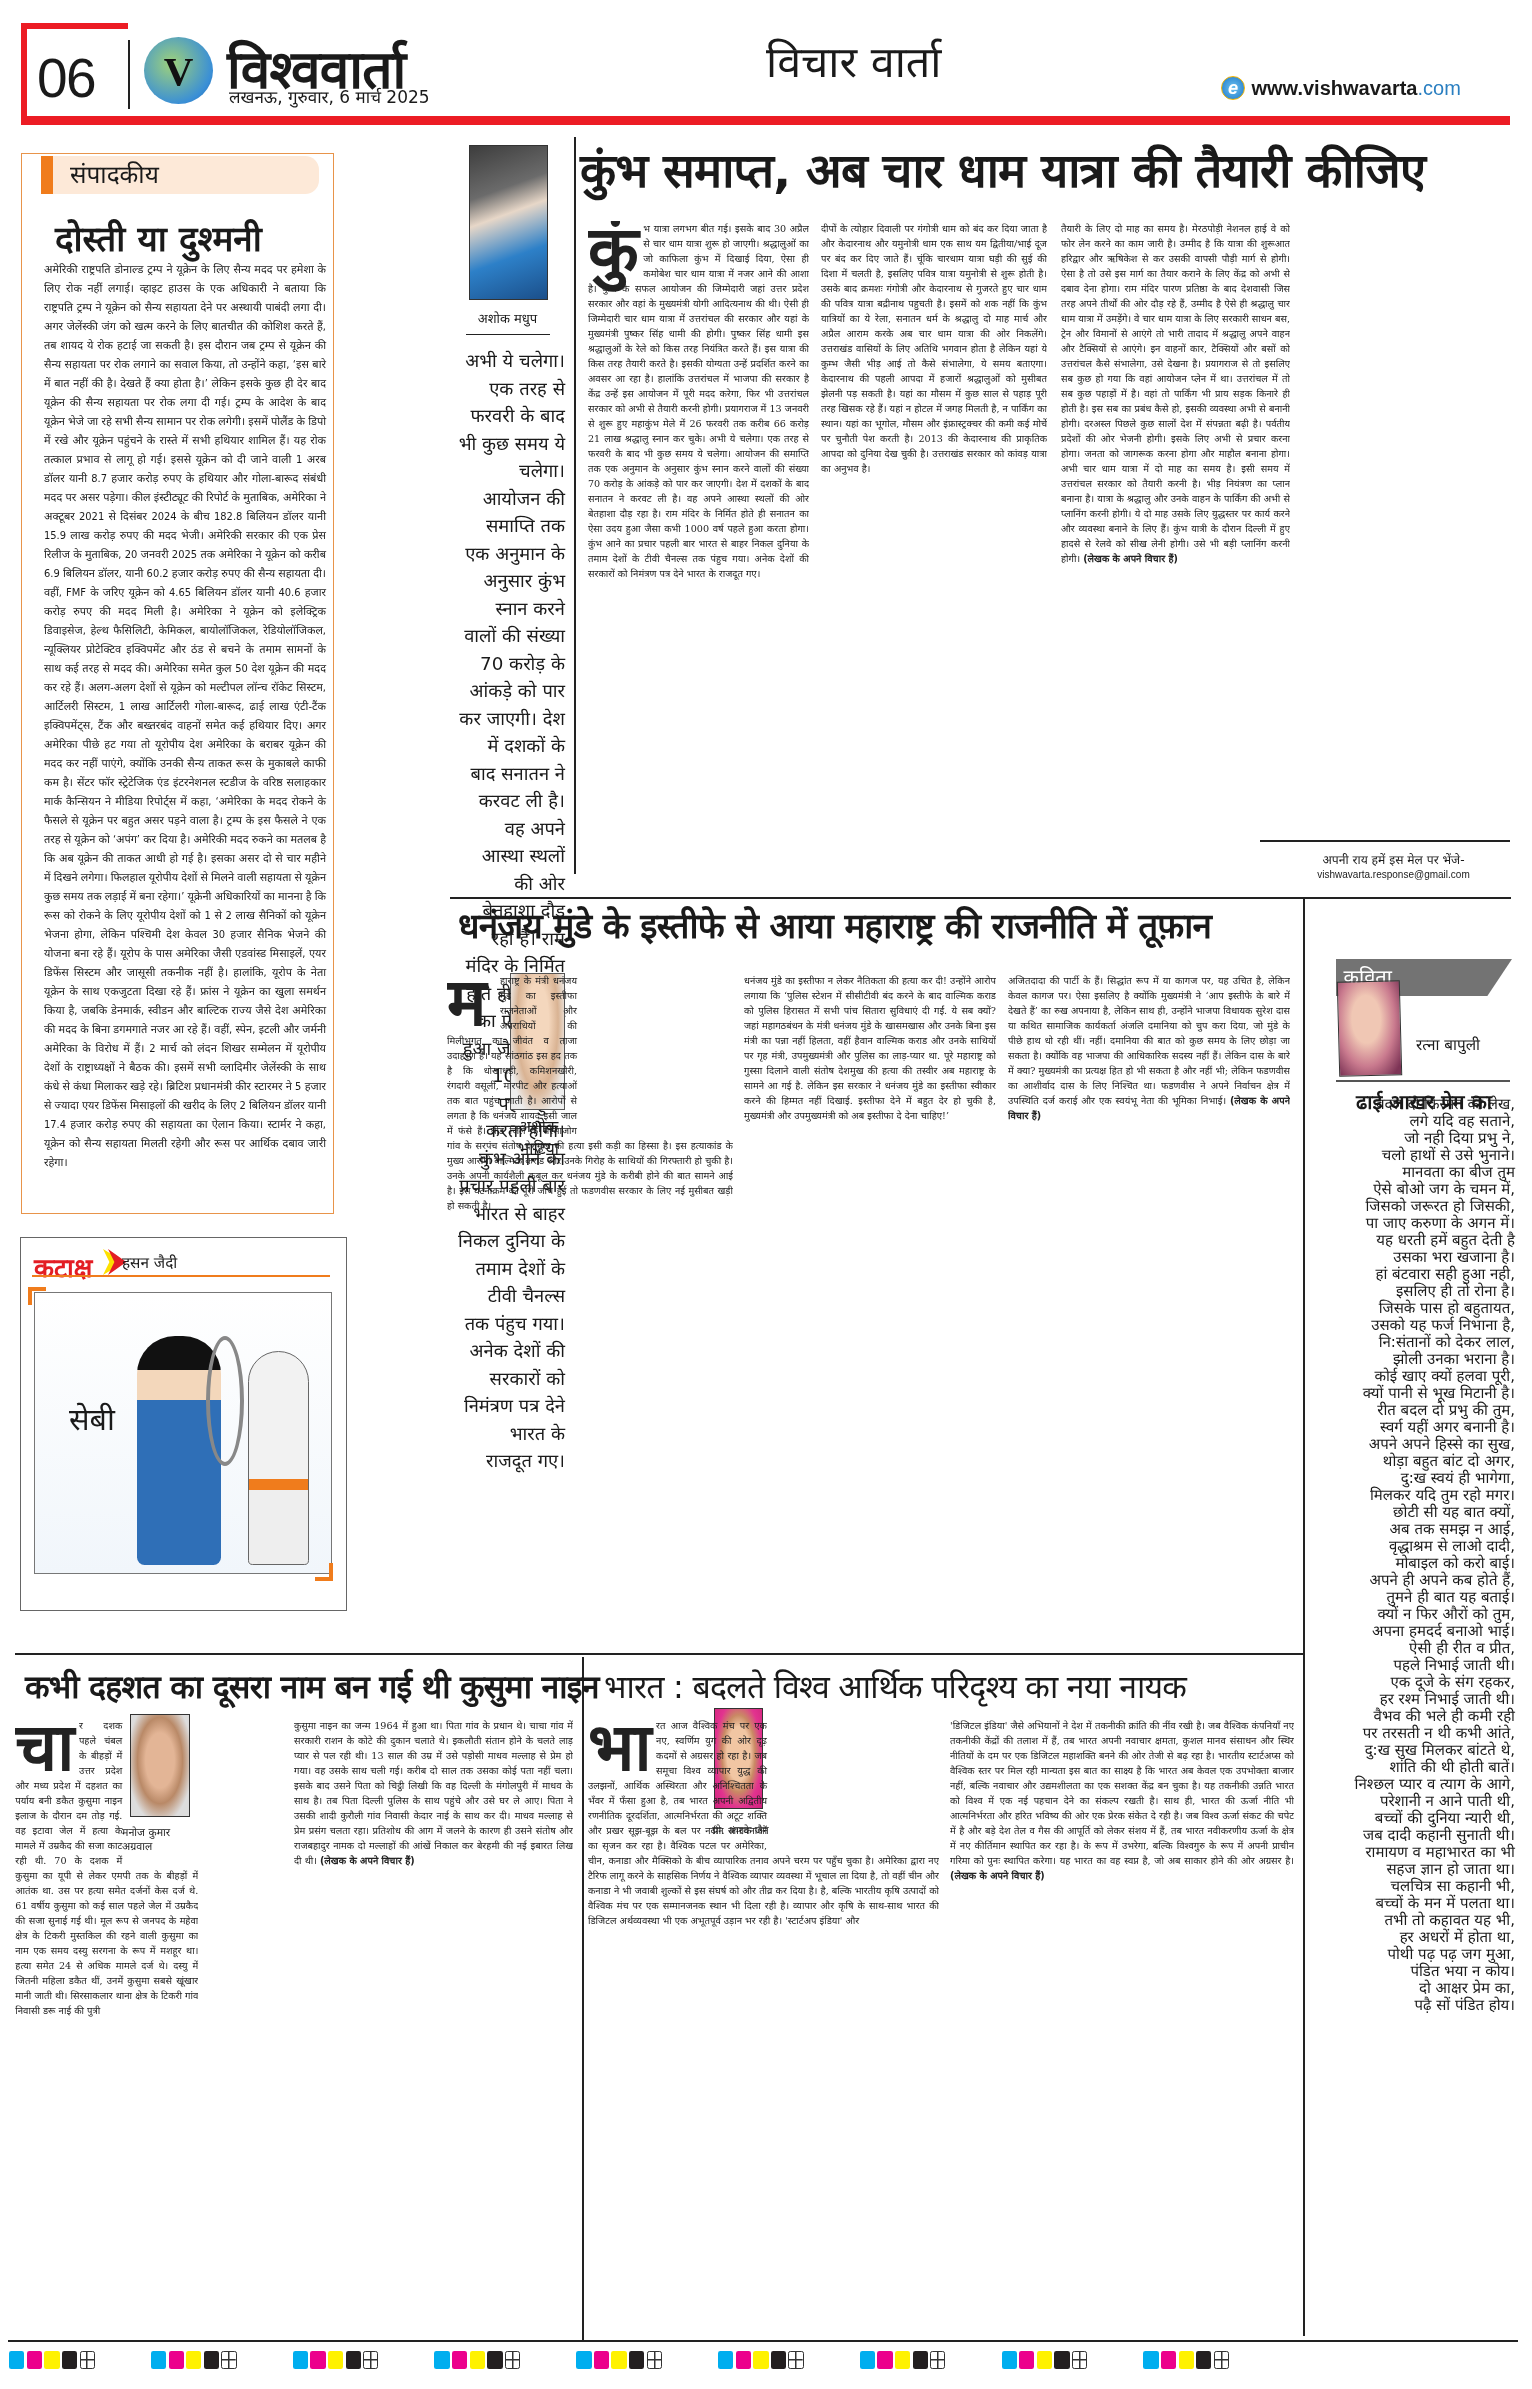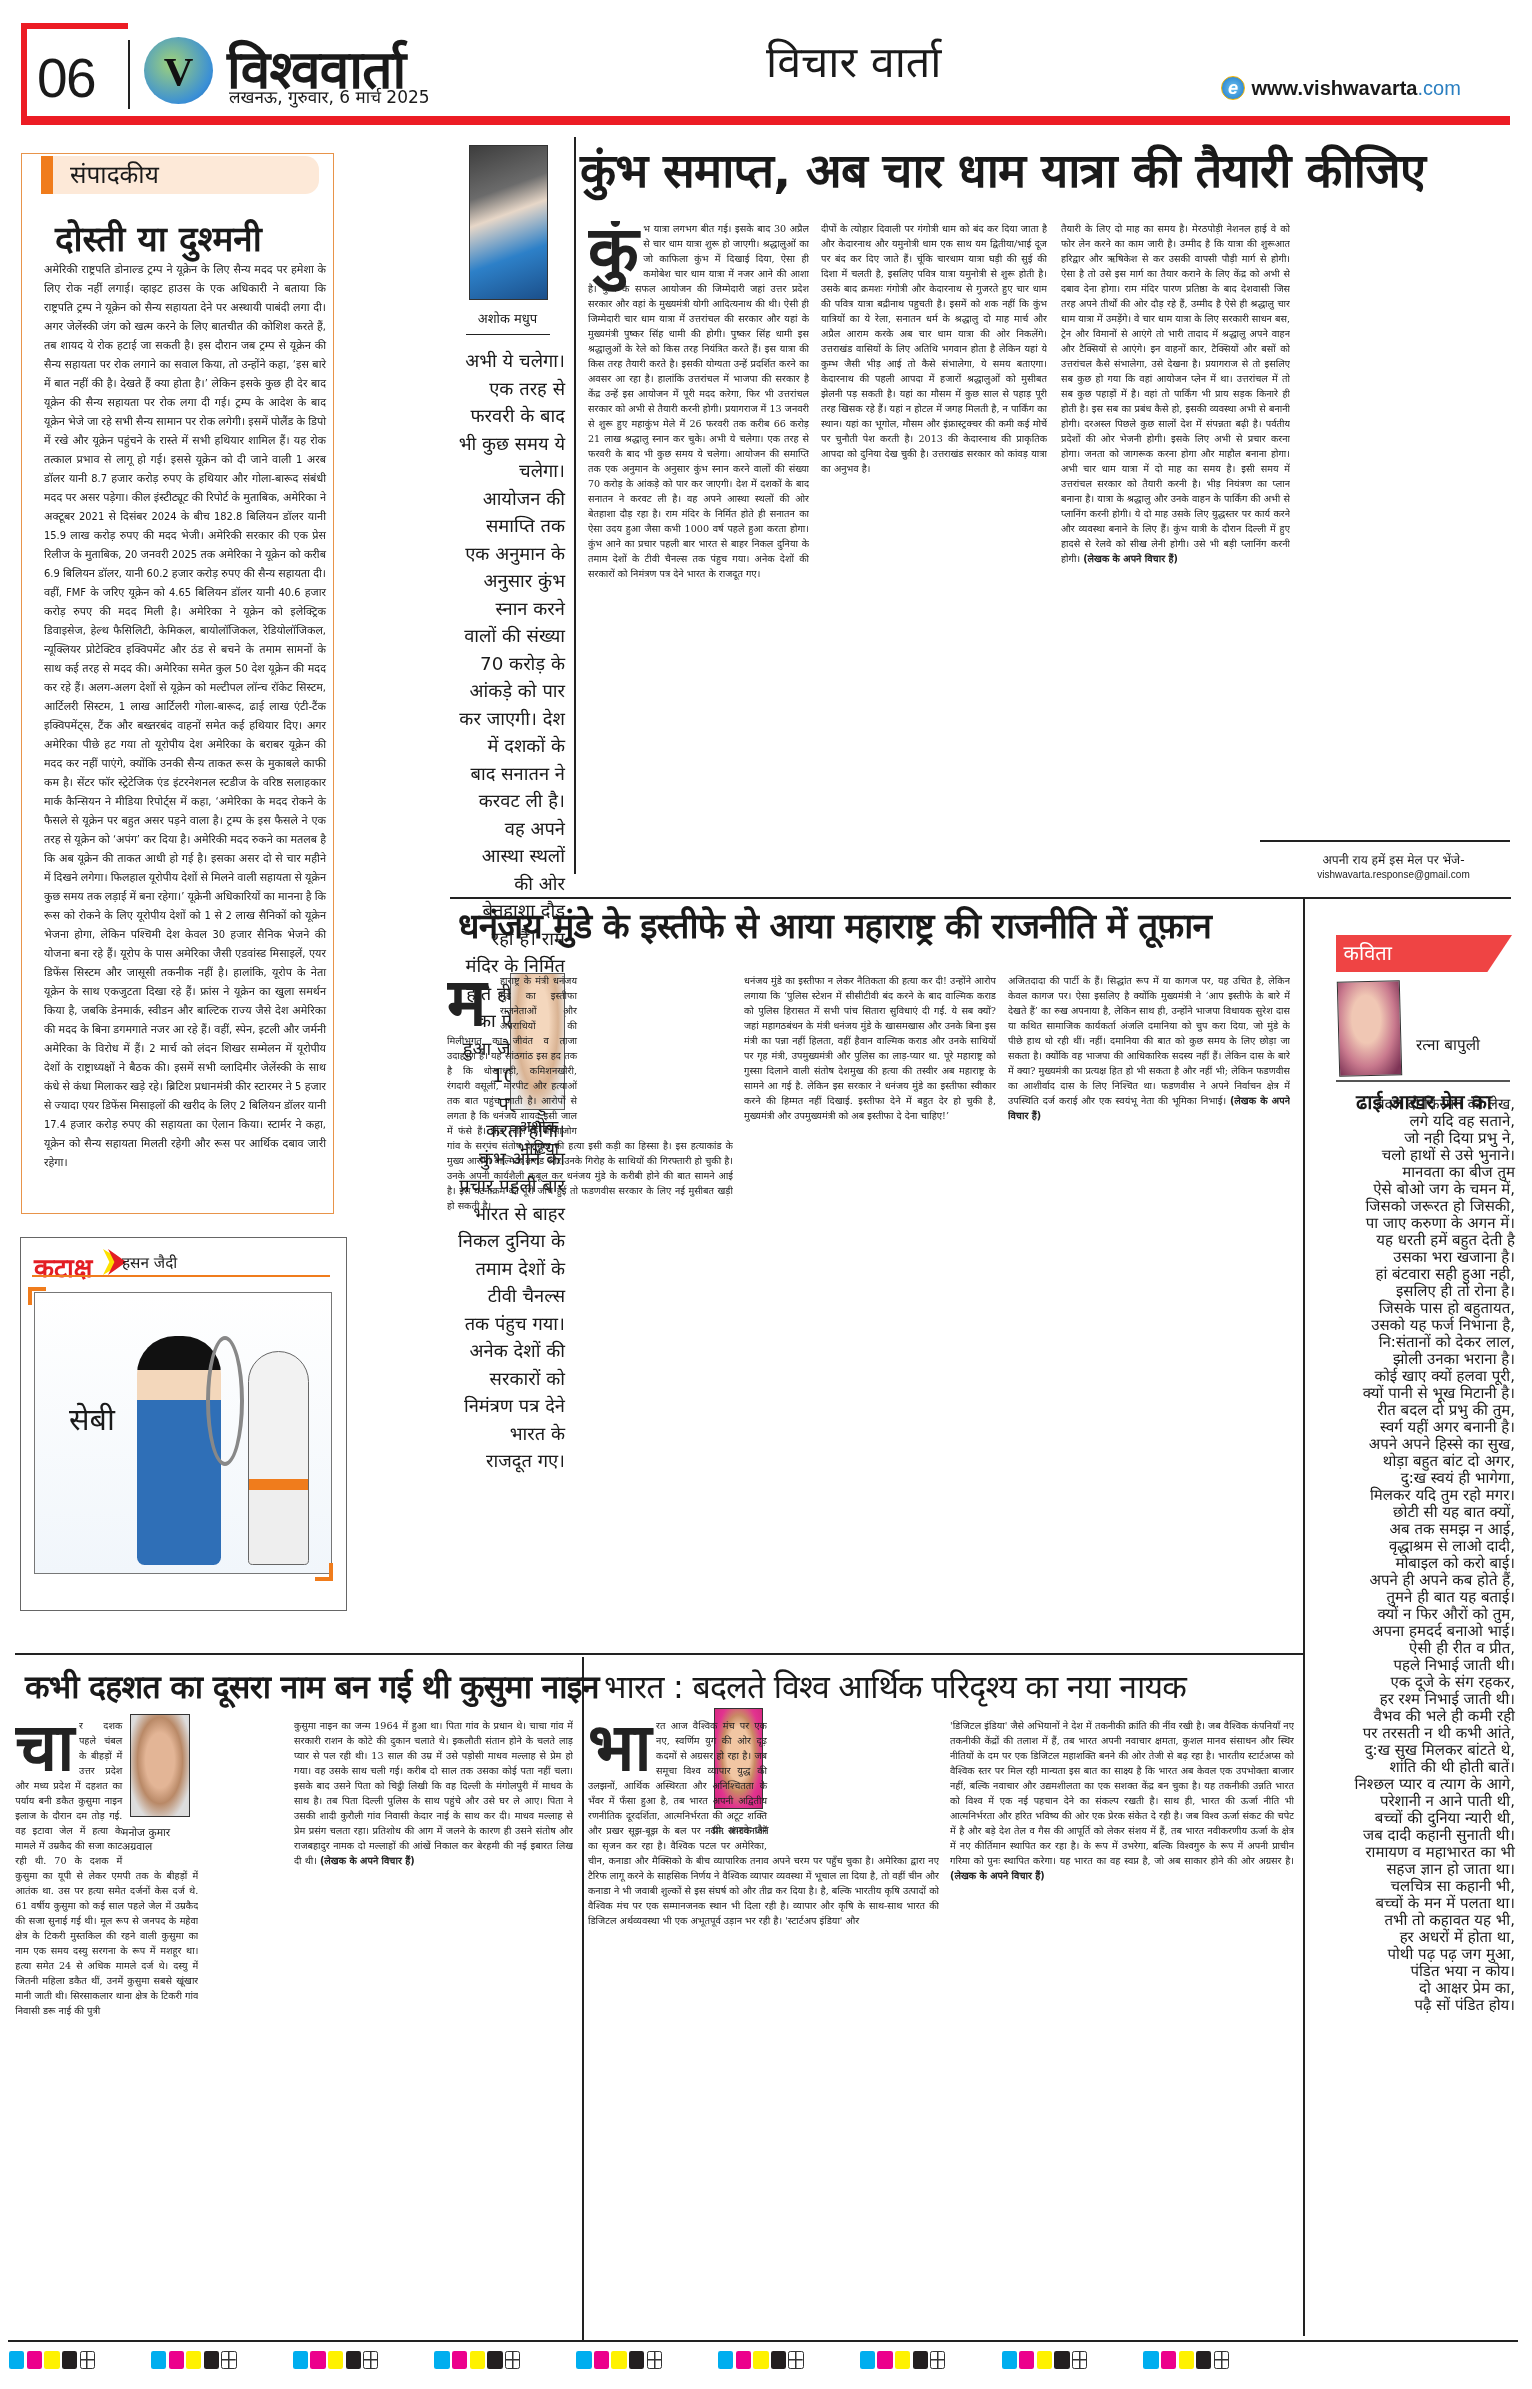--- a/index.html
+++ b/index.html
@@ -41,21 +41,21 @@
 
   .mail1{left:1260px;top:851px;width:267px;text-align:center;font-size:12.2px}
   .mail2{left:1260px;top:869px;width:267px;text-align:center;font-size:10px;font-family:"Liberation Sans",sans-serif}
 
   
   .head2{left:458px;top:901px;width:840px;font-size:35px;font-weight:700;white-space:nowrap;letter-spacing:-0.8px}
   .auth2-photo{left:510px;top:973px;width:55px;height:137px;background:radial-gradient(ellipse at 50% 35%,#f4d7bd 30%,#d9b393 55%,#eee 80%);border:0.8px solid #555}
   .auth2-name{left:504px;top:1115px;width:69px;text-align:center;font-size:16px}
 
   
-  .kav-tab{left:1336px;top:935px;width:176px;height:37px;background:#ef4444;color:#fff;font-size:20px;padding-left:7.6px;line-height:37px;clip-path:polygon(0 0,100% 0,86% 100%,0 100%)}
+  .kav-tab{left:1336px;top:959px;width:176px;height:37px;background:#737373;color:#fff;font-size:20px;padding-left:7.6px;line-height:37px;clip-path:polygon(0 0,100% 0,86% 100%,0 100%)}
   .kav-photo{left:1338px;top:981px;width:63px;height:95px;background:radial-gradient(ellipse at 45% 40%,#f0c7b4 30%,#c97a8e 60%,#7d3456 90%);border:1.5px solid #333;transform:rotate(-1.5deg)}
   .kav-author{left:1416px;top:1034px;font-size:15.3px}
   .kav-rule{left:1336px;top:1080px;width:174px;height:1.5px;background:#555}
   .kav-title{left:1336px;top:1088px;width:176px;text-align:center;font-size:20px;font-weight:700}
   .poem{left:1332px;top:1096px;width:183px;text-align:right;font-size:15px;line-height:17px}
 
   
   .cart-box{left:20px;top:1237px;width:327px;height:374px;border:1.5px solid #666}
   .cart-label{left:34px;top:1249px;font-size:26px;font-weight:700;color:#e31d24}
   .cart-arrow{left:103px;top:1249px;width:21.4px;height:26px;background:#fde000;clip-path:polygon(0 0,100% 50%,0 100%,30% 50%)}

